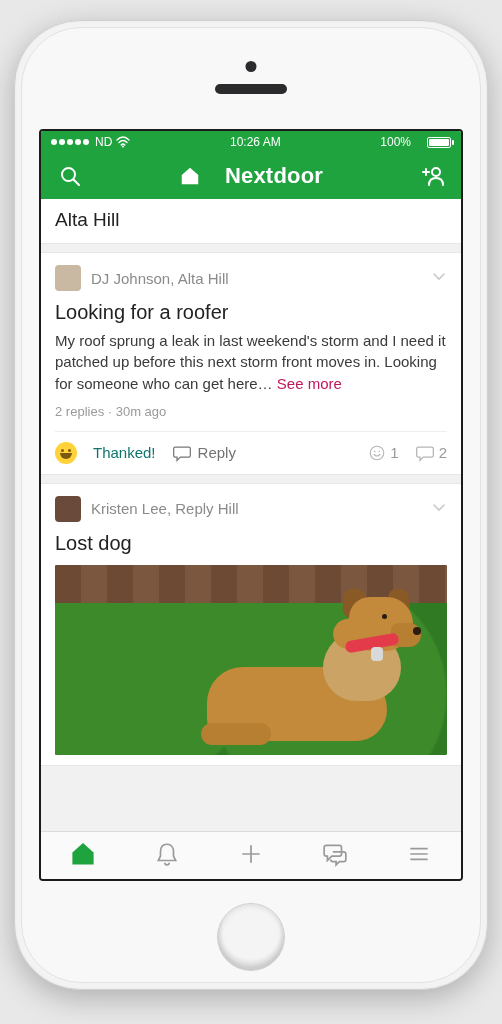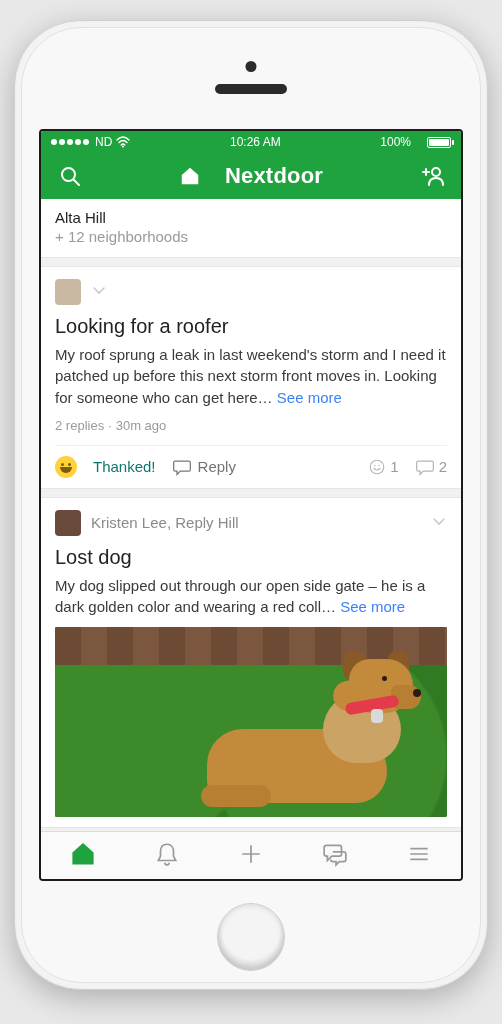--- a/index.html
+++ b/index.html
@@ -56,36 +56,36 @@
     height: 46px; background: #1fa33e; color: #fff;
     display: flex; align-items: center; justify-content: space-between; padding: 0 14px;
   }
   .brand { display: flex; align-items: center; gap: 24px; font-size: 22px; font-weight: 700; letter-spacing: .2px; }
   .brand svg { width: 22px; height: 22px; }
   .icon-btn { width: 30px; height: 30px; display: flex; align-items: center; justify-content: center; color: #fff; }
   .icon-btn svg { width: 24px; height: 24px; stroke: #fff; }
 
   
   .hood { padding: 10px 14px 12px; border-bottom: 1px solid #e6e6e6; background: #fff; }
-  .hood .name { font-size: 15px; font-weight: 500; color: #222; }
+  .hood .name { font-size: 19px; font-weight: 500; color: #222; }
   .hood .sub  { font-size: 15px; color: #9a9a9a; margin-top: 2px; }
 
   .feed { flex: 1; overflow: hidden; background: #f1f1f1; }
 
   
   .card { background: #fff; border-top: 1px solid #e6e6e6; border-bottom: 1px solid #e6e6e6; margin-top: 8px; padding: 12px 14px 10px; }
   .card:first-child { margin-top: 8px; }
   .post-h { display: flex; align-items: center; gap: 10px; }
   .avatar { width: 26px; height: 26px; border-radius: 4px; background: #c9b8a2; display: inline-block; }
   .avatar.k { background: #6a4a3a; }
   .author { color: #8a8a8a; font-size: 15px; flex: 1; }
   .caret { color: #c9c9c9; }
   .title { font-size: 20px; font-weight: 400; color: #222; margin-top: 10px; }
   .body  { font-size: 15px; line-height: 1.42; color: #3a3a3a; margin-top: 6px; }
-  .seemore { color: #3b82f6; }
+  .seemore { color: #be185d; }
   .meta { font-size: 13px; color: #9a9a9a; margin-top: 10px; }
 
   .actions { display: flex; align-items: center; gap: 16px; margin-top: 12px; padding-top: 10px; border-top: 1px solid #eee; }
   .smile { width: 22px; height: 22px; background: #ffd23a; border-radius: 50%; position: relative; }
   .smile::before, .smile::after { content: ""; position: absolute; background: #7a5a10; }
   .smile::before { width: 3px; height: 3px; border-radius: 50%; top: 7px; left: 6px; box-shadow: 7px 0 0 #7a5a10; }
   .smile::after { width: 10px; height: 5px; border: 1.5px solid #7a5a10; border-top: none; border-left-color: transparent; border-right-color: transparent; border-radius: 0 0 8px 8px; left: 5px; top: 11px; }
   .thanked { color: #0f766e; font-size: 15px; font-weight: 500; }
   .reply   { display: flex; align-items: center; gap: 6px; color: #737373; font-size: 15px; }
   .spacer  { flex: 1; }
@@ -198,28 +198,28 @@
               <line x1="3" y1="8" x2="9" y2="8" stroke-width="2" stroke-linecap="round"></line>
               <line x1="6" y1="5" x2="6" y2="11" stroke-width="2" stroke-linecap="round"></line>
               <circle cx="16" cy="8" r="4" fill="none" stroke-width="2"></circle>
               <path d="M9 21 C9 16 12 14 16 14 C20 14 23 16 23 21" fill="none" stroke-width="2" stroke-linecap="round"></path>
             </svg>
         </span>
       </div>
 
       <div class="hood">
         <div class="name">Alta Hill</div>
-        <div class="sub">+ 12 neighborhoods</div>
       </div>
 
       <div class="feed">
 
         <div class="card">
           <div class="post-h">
             <span class="avatar"></span>
+            <span class="author">DJ Johnson, Alta Hill</span>
             <span class="caret">
               <svg width="16" height="16" viewBox="0 0 16 16">
                   <path d="M3 6 L8 11 L13 6" fill="none" stroke="#c9c9c9" stroke-width="1.6" stroke-linecap="round"></path>
                 </svg>
             </span>
           </div>
           <div class="title">Looking for a roofer</div>
           <div class="body">
             <span>My roof sprung a leak in last weekend's storm and I need it patched up before this next storm front moves in. Looking for someone who can get here…</span>
             <span> </span><span class="seemore">See more</span>
@@ -258,24 +258,20 @@
           <div class="post-h">
             <span class="avatar k"></span>
             <span class="author">Kristen Lee, Reply Hill</span>
             <span class="caret">
               <svg width="16" height="16" viewBox="0 0 16 16">
                   <path d="M3 6 L8 11 L13 6" fill="none" stroke="#c9c9c9" stroke-width="1.6" stroke-linecap="round"></path>
                 </svg>
             </span>
           </div>
           <div class="title">Lost dog</div>
-          <div class="body">
-            <span>My dog slipped out through our open side gate – he is a dark golden color and wearing a red coll…</span>
-            <span> </span><span class="seemore">See more</span>
-          </div>
 
           <div class="dogimg">
             <div class="wall"></div>
             <div class="grass"></div>
             <div class="dog">
               <div class="torso"></div>
               <div class="leg"></div>
               <div class="chest"></div>
               <div class="neck"></div>
               <div class="earL"></div>

